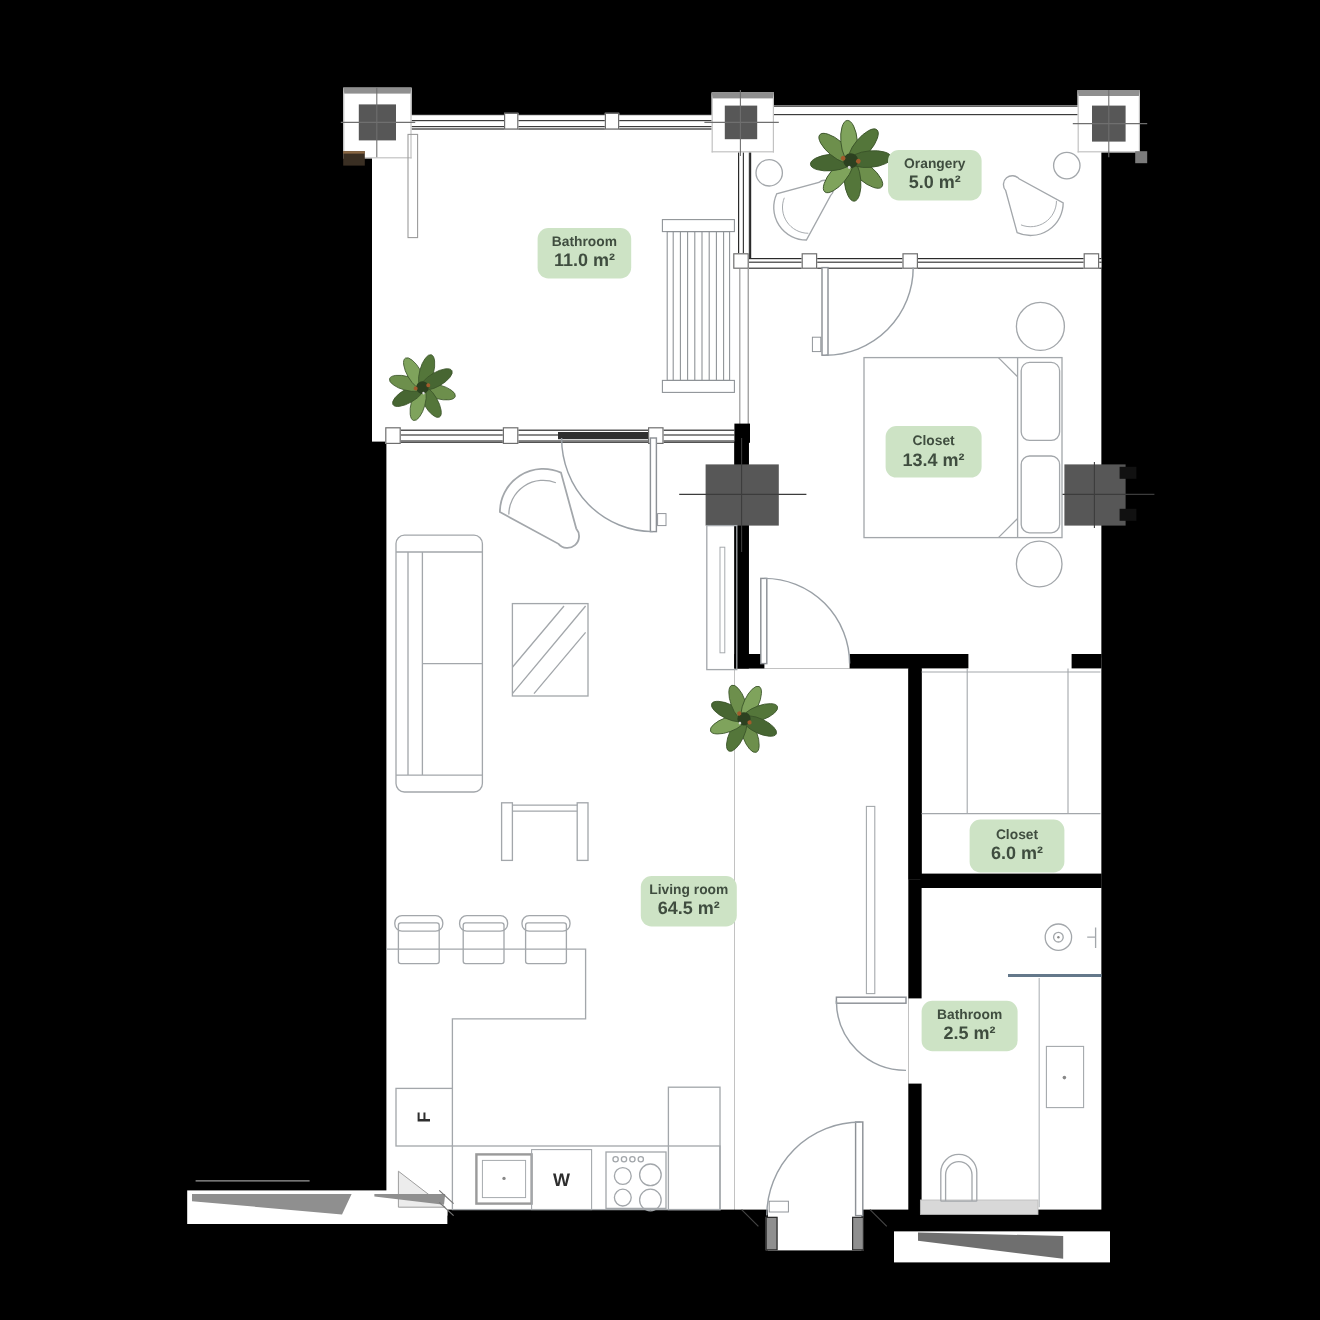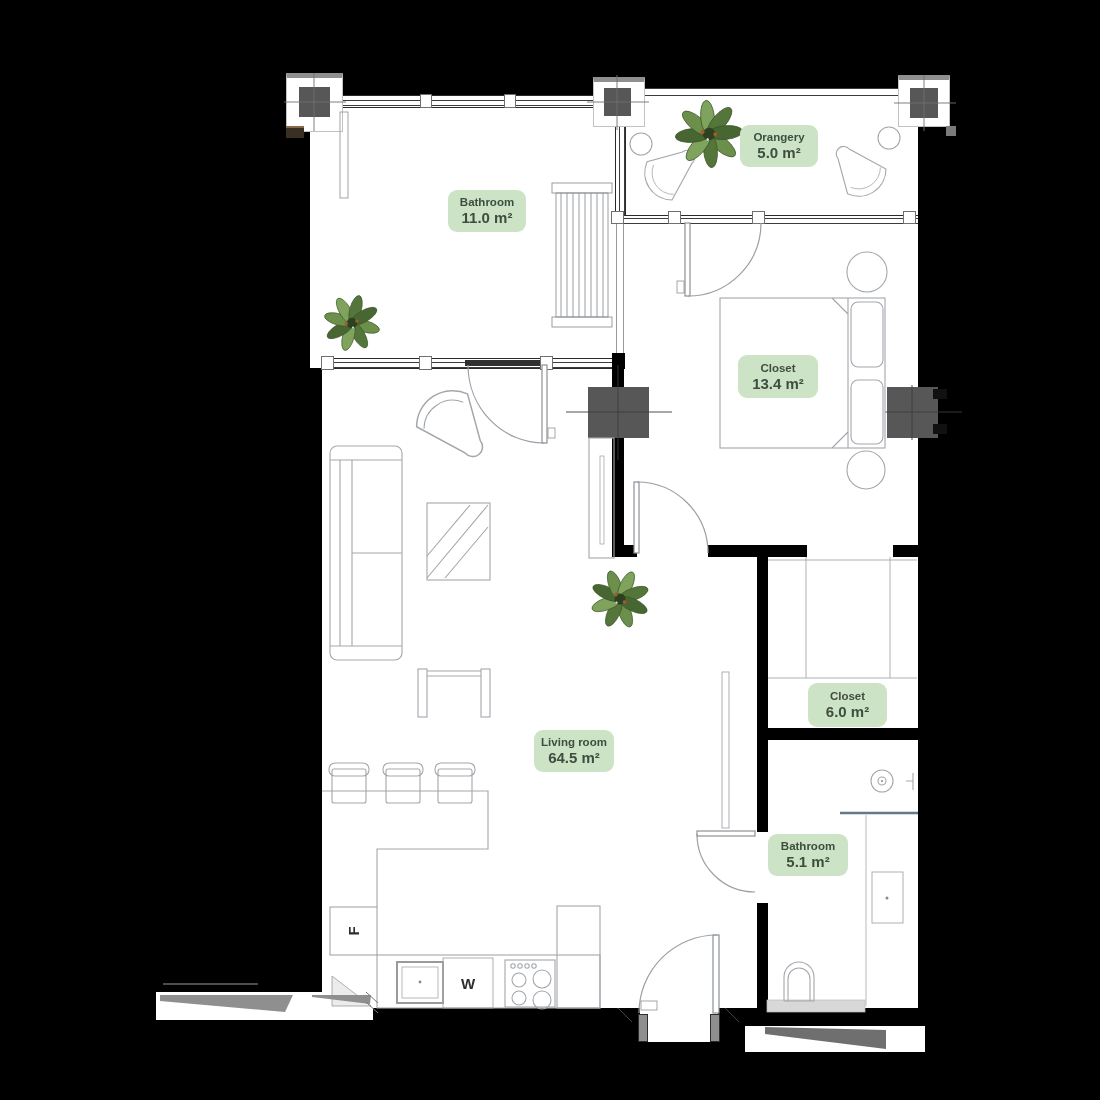--- a/index.html
+++ b/index.html
@@ -305,16 +305,16 @@
   <div class="badge" style="left:534px;top:730px;width:80px;height:42px">
     <div class="rname">Living room</div>
     <div class="rarea">64.5 m²</div>
   </div>
   <div class="badge" style="left:808px;top:683px;width:79px;height:44px">
     <div class="rname">Closet</div>
     <div class="rarea">6.0 m²</div>
   </div>
   <div class="badge" style="left:768px;top:834px;width:80px;height:42px">
     <div class="rname">Bathroom</div>
-    <div class="rarea">5.1 m²</div>
+    <div class="rarea">2.5 m²</div>
   </div>
 
 </div>
 
 </body></html>

